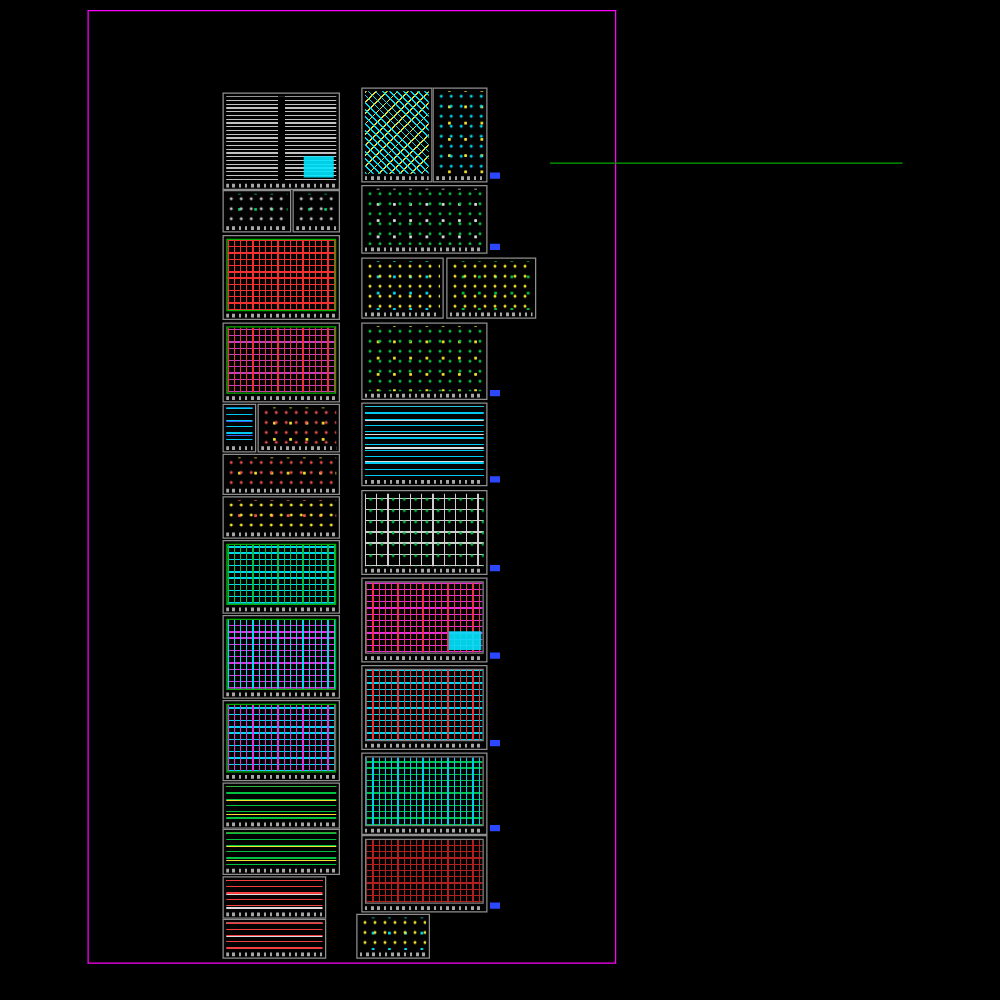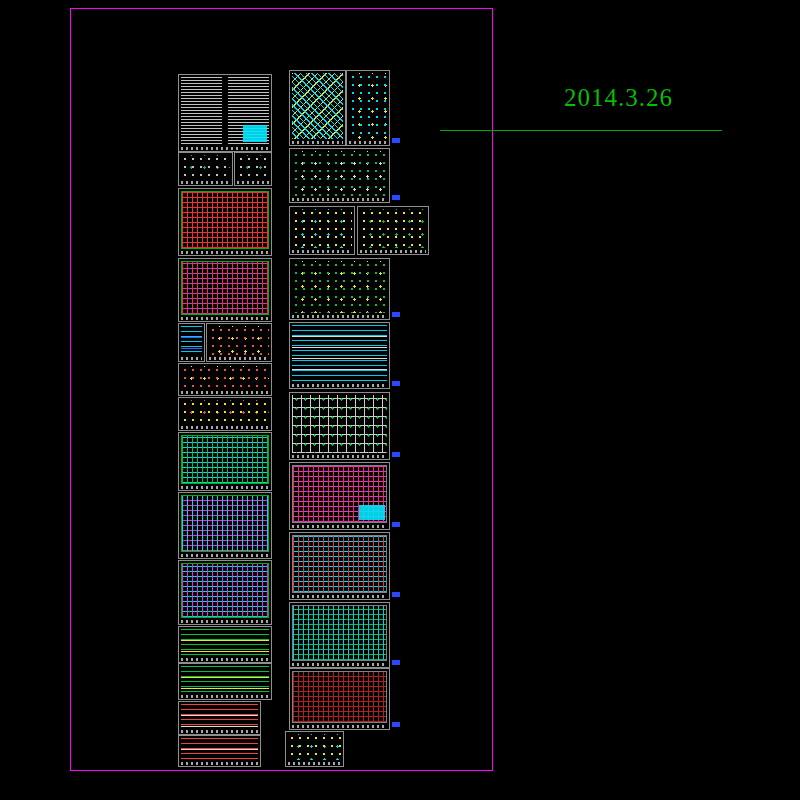--- a/index.html
+++ b/index.html
@@ -43,21 +43,20 @@
       radial-gradient(var(--c2) 1px,transparent 1.3px),
       repeating-linear-gradient(90deg,var(--c1) 0 1px,transparent 1px 9px),
       repeating-linear-gradient(0deg,var(--c1) 0 1px,transparent 1px 9px);
       background-size:9px 9px,auto,auto;}
 </style>
 </head>
 <body>
 
 <div class="stage">
   <div class="frame" style="border-color: rgb(255, 0, 255);"></div>
-  <div class="date" style="color: rgb(0, 196, 0);">2014.3.26</div>
   <div class="underline" style="background: rgb(0, 168, 0);"></div>
   <div id="sheets">
       <div class="sheet" style="left: 178px; top: 74px; width: 94px; height: 78px;">
         <div class="body k-notes" style="--c1: #ffffff; --c2: #ffffff;"></div>
         <div class="title"></div>
         <div class="patch" style="background: rgb(0, 229, 255);"></div>
       </div>
       <div class="sheet" style="left: 178px; top: 152px; width: 55px; height: 34px;">
         <div class="body k-scatter" style="--c1: #d0d0d0; --c2: #00cc66;"></div>
         <div class="title"></div>

